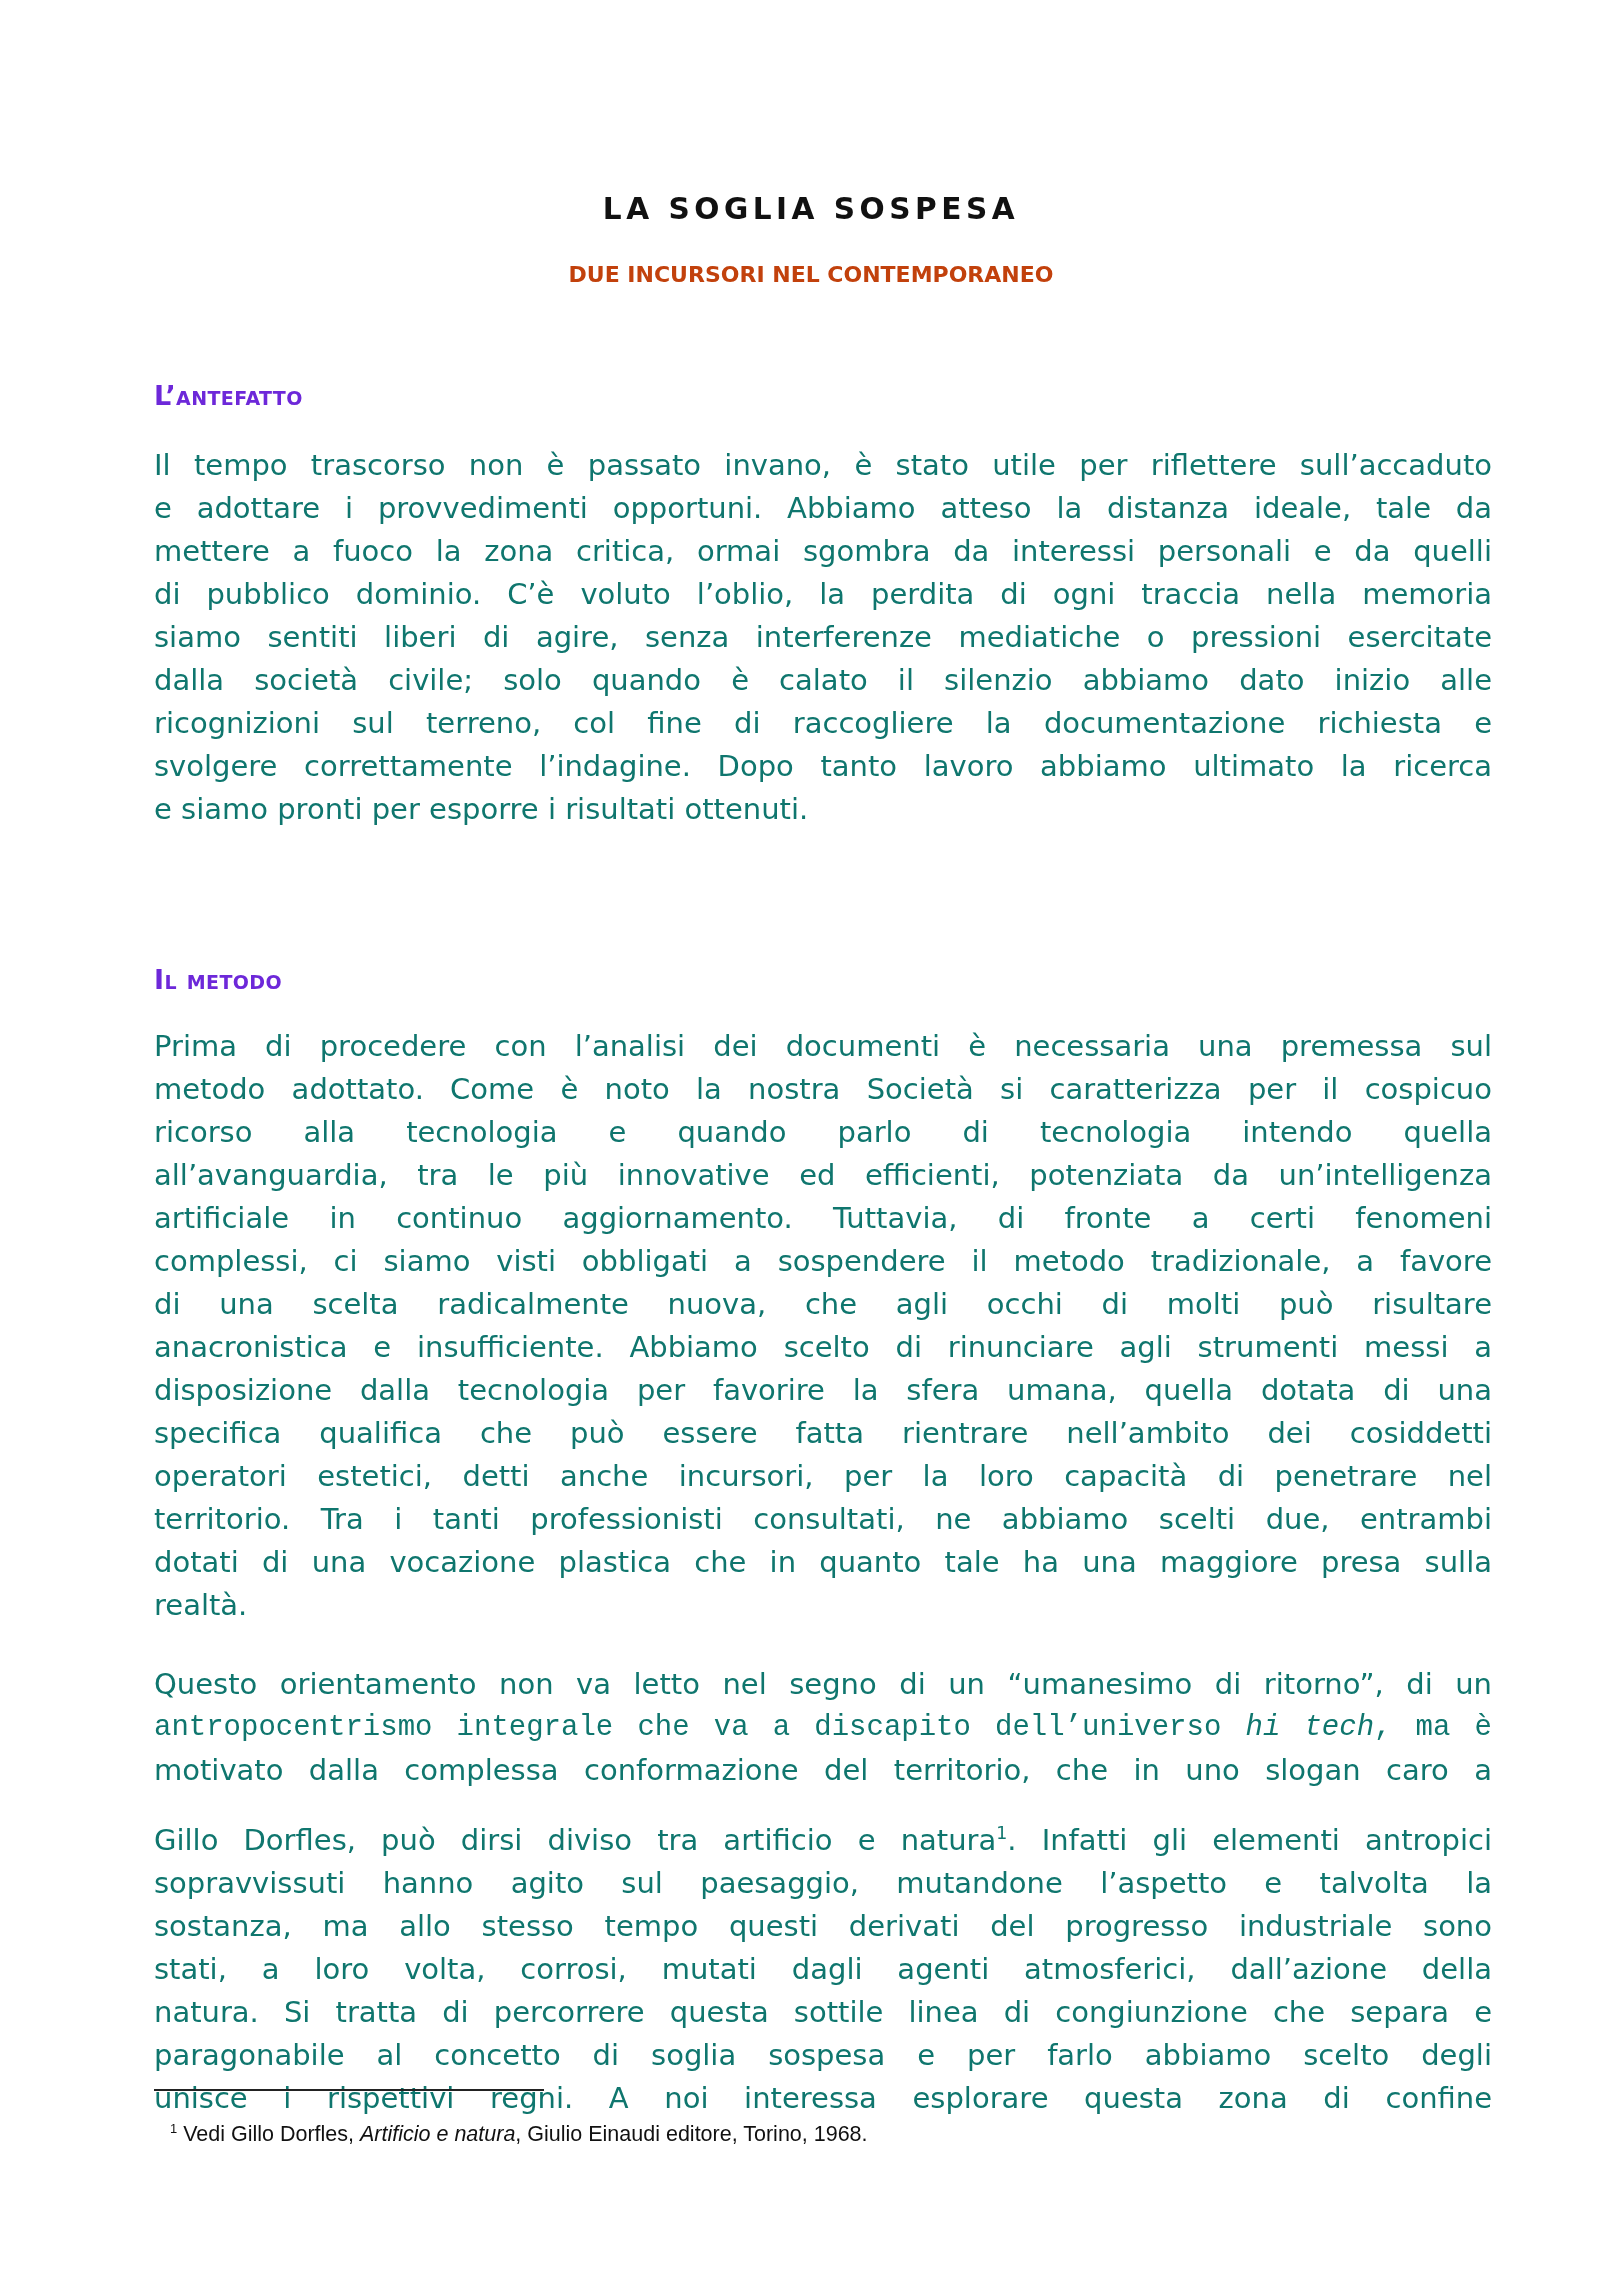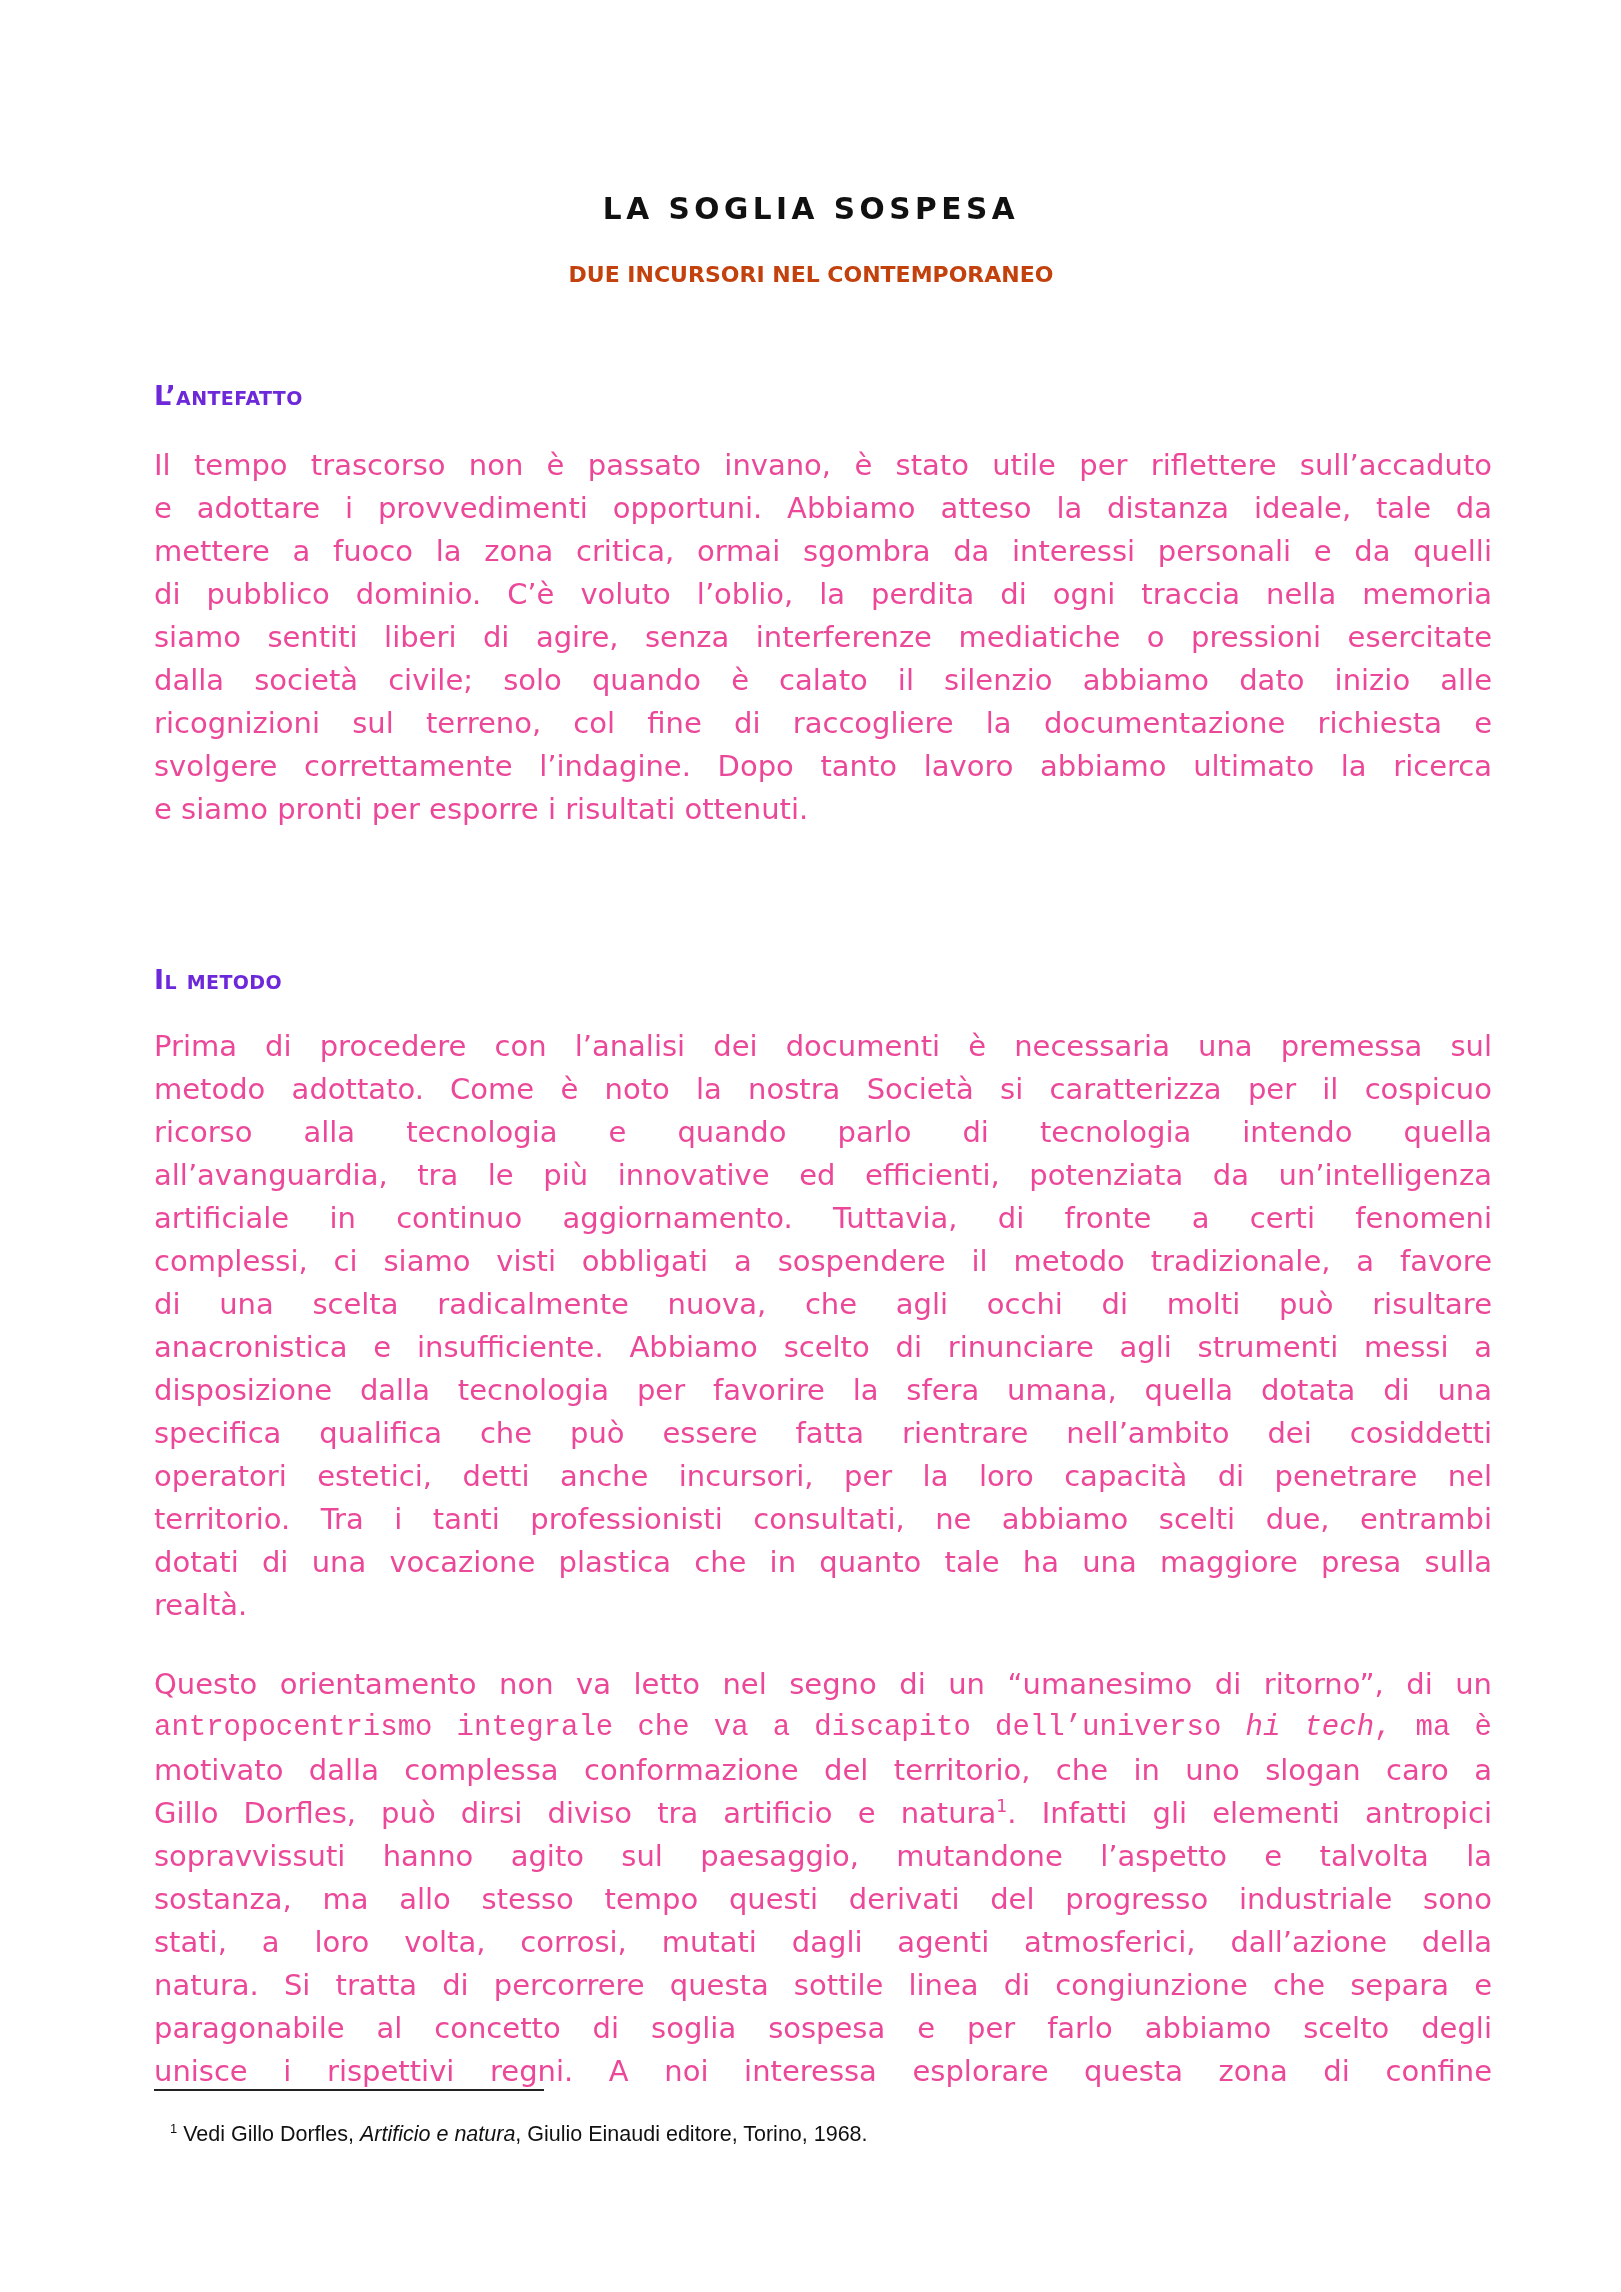--- a/index.html
+++ b/index.html
@@ -61,21 +61,21 @@
     .heading-1 { top: 380px; }
     .heading-2 { top: 964px; }
     .body-text {
       position: absolute;
       left: 154px;
       width: 1338px;
       font-family: "DejaVu Sans", sans-serif;
       font-size: 29px;
       line-height: 43px;
       margin: 0;
-      color: #ec4899;
+      color: #0f766e;
     }
     .line {
       display: block;
       white-space: nowrap;
       text-align: justify;
       text-align-last: justify;
       height: 43px;
     }
     .line.last {
       text-align-last: left;
@@ -141,21 +141,21 @@
     <span class="line" style="white-space: normal;">anacronistica e insufficiente. Abbiamo scelto di rinunciare agli strumenti messi a</span>
     <span class="line" style="white-space: normal;">disposizione dalla tecnologia per favorire la sfera umana, quella dotata di una</span>
     <span class="line" style="white-space: normal;">specifica qualifica che può essere fatta rientrare nell’ambito dei cosiddetti</span>
     <span class="line" style="white-space: normal;">operatori estetici, detti anche incursori, per la loro capacità di penetrare nel</span>
     <span class="line" style="white-space: normal;">territorio. Tra i tanti professionisti consultati, ne abbiamo scelti due, entrambi</span>
     <span class="line" style="white-space: normal;">dotati di una vocazione plastica che in quanto tale ha una maggiore presa sulla</span>
     <span class="line last">realtà.</span>
     <span class="line" style="white-space: normal; margin-top: 36px;">Questo orientamento non va letto nel segno di un “umanesimo di ritorno”, di un</span>
     <span class="line" style="white-space:normal;font-family:Liberation Mono, monospace;"><span>antropocentrismo integrale che va a discapito dell’universo</span> <em>hi tech</em><span>, ma è</span></span>
     <span class="line" style="white-space: normal;">motivato dalla complessa conformazione del territorio, che in uno slogan caro a</span>
-    <span class="line" style="white-space: normal;"><span>Gillo Dorfles, può dirsi diviso tra artificio e natura</span><sup>1</sup><span>. Infatti gli elementi antropici</span></span>
+    <span class="line" style="white-space: normal; margin-top: 27px;"><span>Gillo Dorfles, può dirsi diviso tra artificio e natura</span><sup>1</sup><span>. Infatti gli elementi antropici</span></span>
     <span class="line" style="white-space: normal;">sopravvissuti hanno agito sul paesaggio, mutandone l’aspetto e talvolta la</span>
     <span class="line" style="white-space: normal;">sostanza, ma allo stesso tempo questi derivati del progresso industriale sono</span>
     <span class="line" style="white-space: normal;">stati, a loro volta, corrosi, mutati dagli agenti atmosferici, dall’azione della</span>
     <span class="line" style="white-space: normal;">natura. Si tratta di percorrere questa sottile linea di congiunzione che separa e</span>
     <span class="line" style="white-space: normal;">paragonabile al concetto di soglia sospesa e per farlo abbiamo scelto degli</span>
     <span class="line" style="white-space: normal;">unisce i rispettivi regni.  A noi interessa esplorare questa zona di confine</span>
   </div>
 
   <div class="footnote-rule"></div>
 

